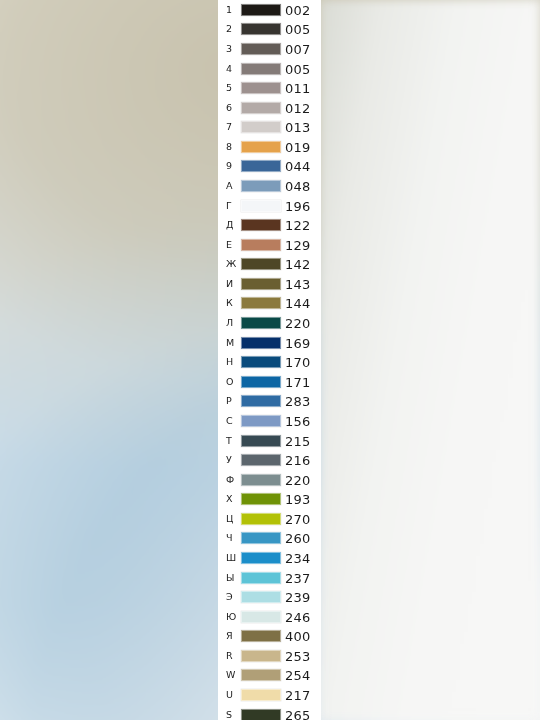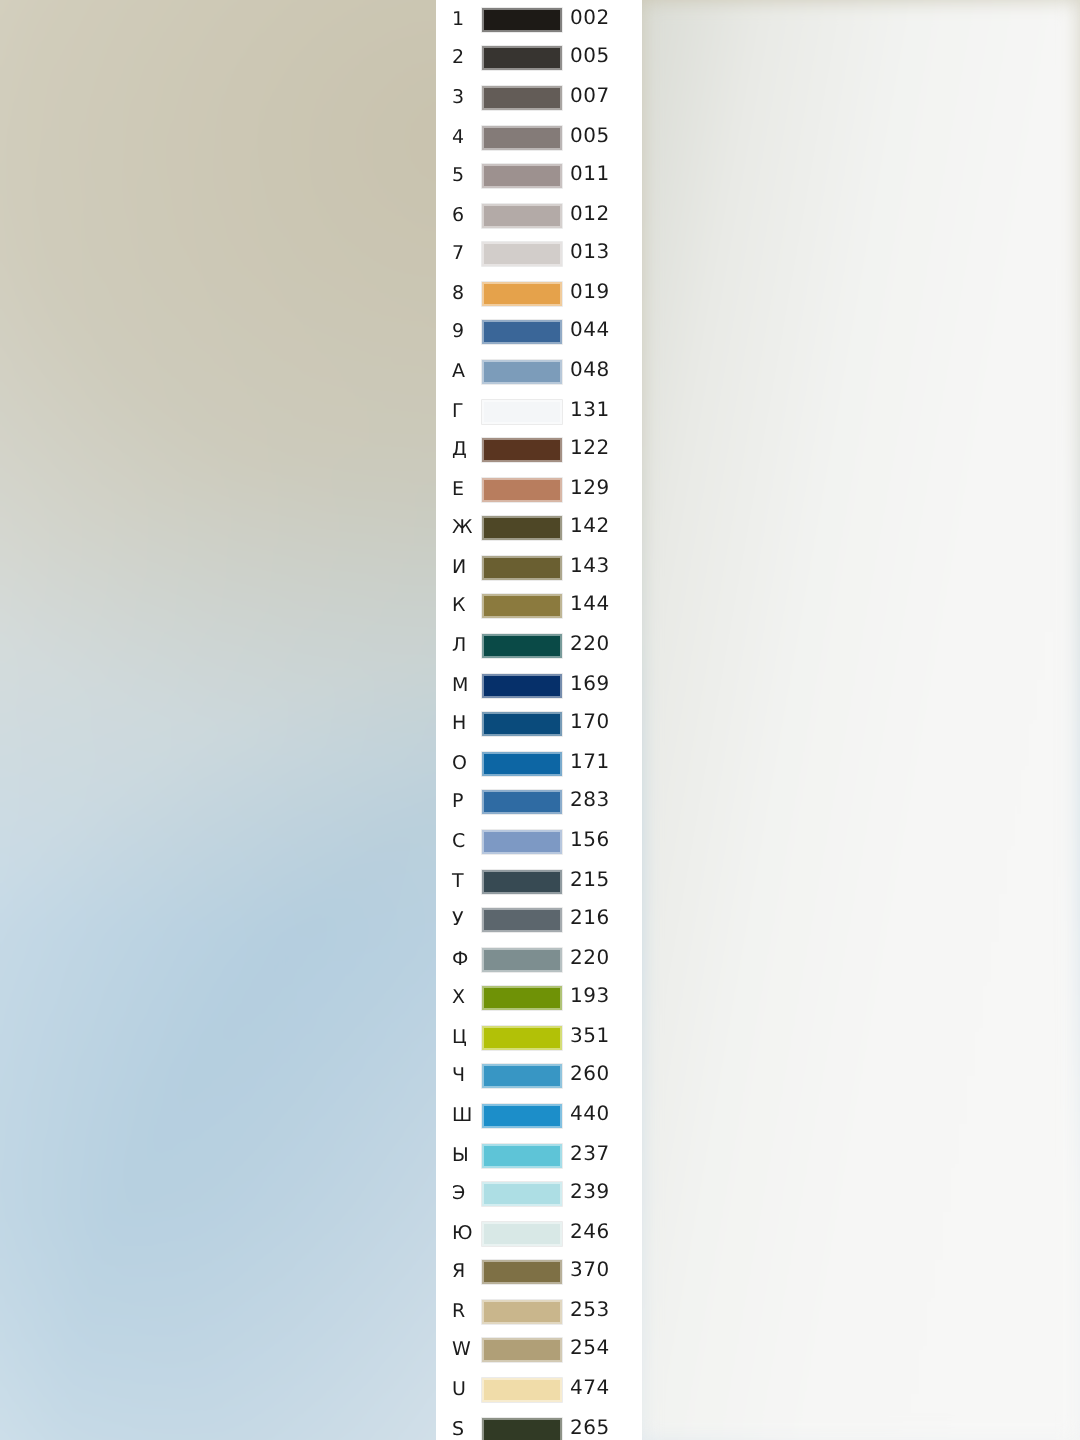--- a/index.html
+++ b/index.html
@@ -75,21 +75,21 @@
     height: 12px;
     box-sizing: border-box;
     border: 0.6px solid rgba(255,255,255,0.45);
     box-shadow: 0 0 0 0.4px rgba(120,120,120,0.18);
   }
   .row-code {
     position: absolute;
     left: 67px;
     top: 50%;
     transform: translateY(-50%);
-    font-size: 10px;
+    font-size: 13px;
     line-height: 1;
     color: #1c1c1c;
     letter-spacing: 0.25px;
     white-space: nowrap;
   }
 </style>
 </head>
 <body>
 
 <div id="backdrop"></div>
@@ -142,21 +142,21 @@
       <span class="row-code">044</span>
     </div>
     <div class="palette-row">
       <span class="row-key">A</span>
       <span class="row-swatch" style="background-color: rgb(124, 156, 186);"></span>
       <span class="row-code">048</span>
     </div>
     <div class="palette-row">
       <span class="row-key">Г</span>
       <span class="row-swatch" style="background-color: rgb(244, 246, 248);"></span>
-      <span class="row-code">131</span>
+      <span class="row-code">196</span>
     </div>
     <div class="palette-row">
       <span class="row-key">Д</span>
       <span class="row-swatch" style="background-color: rgb(90, 53, 32);"></span>
       <span class="row-code">122</span>
     </div>
     <div class="palette-row">
       <span class="row-key">Е</span>
       <span class="row-swatch" style="background-color: rgb(184, 125, 94);"></span>
       <span class="row-code">129</span>
@@ -222,65 +222,65 @@
       <span class="row-code">220</span>
     </div>
     <div class="palette-row">
       <span class="row-key">Х</span>
       <span class="row-swatch" style="background-color: rgb(111, 146, 6);"></span>
       <span class="row-code">193</span>
     </div>
     <div class="palette-row">
       <span class="row-key">Ц</span>
       <span class="row-swatch" style="background-color: rgb(178, 193, 7);"></span>
-      <span class="row-code">351</span>
+      <span class="row-code">270</span>
     </div>
     <div class="palette-row">
       <span class="row-key">Ч</span>
       <span class="row-swatch" style="background-color: rgb(56, 150, 196);"></span>
       <span class="row-code">260</span>
     </div>
     <div class="palette-row">
       <span class="row-key">Ш</span>
       <span class="row-swatch" style="background-color: rgb(28, 142, 201);"></span>
-      <span class="row-code">440</span>
+      <span class="row-code">234</span>
     </div>
     <div class="palette-row">
       <span class="row-key">Ы</span>
       <span class="row-swatch" style="background-color: rgb(94, 196, 215);"></span>
       <span class="row-code">237</span>
     </div>
     <div class="palette-row">
       <span class="row-key">Э</span>
       <span class="row-swatch" style="background-color: rgb(173, 222, 228);"></span>
       <span class="row-code">239</span>
     </div>
     <div class="palette-row">
       <span class="row-key">Ю</span>
       <span class="row-swatch" style="background-color: rgb(216, 232, 230);"></span>
       <span class="row-code">246</span>
     </div>
     <div class="palette-row">
       <span class="row-key">Я</span>
       <span class="row-swatch" style="background-color: rgb(126, 112, 69);"></span>
-      <span class="row-code">370</span>
+      <span class="row-code">400</span>
     </div>
     <div class="palette-row">
       <span class="row-key">R</span>
       <span class="row-swatch" style="background-color: rgb(201, 182, 140);"></span>
       <span class="row-code">253</span>
     </div>
     <div class="palette-row">
       <span class="row-key">W</span>
       <span class="row-swatch" style="background-color: rgb(176, 159, 119);"></span>
       <span class="row-code">254</span>
     </div>
     <div class="palette-row">
       <span class="row-key">U</span>
       <span class="row-swatch" style="background-color: rgb(240, 220, 169);"></span>
-      <span class="row-code">474</span>
+      <span class="row-code">217</span>
     </div>
     <div class="palette-row">
       <span class="row-key">S</span>
       <span class="row-swatch" style="background-color: rgb(49, 58, 37);"></span>
       <span class="row-code">265</span>
     </div>
   </div>
 
 </body></html>

